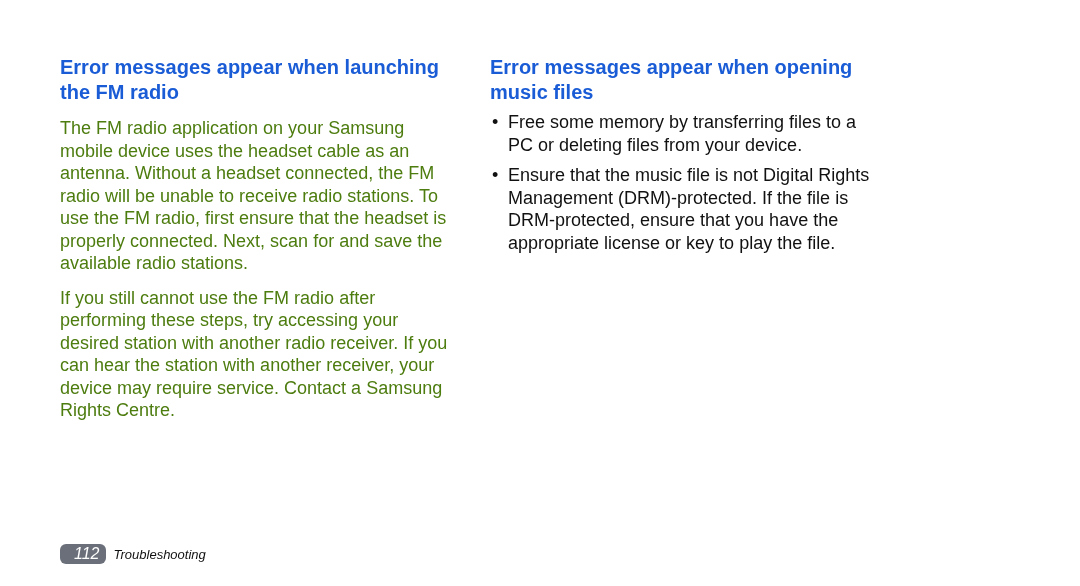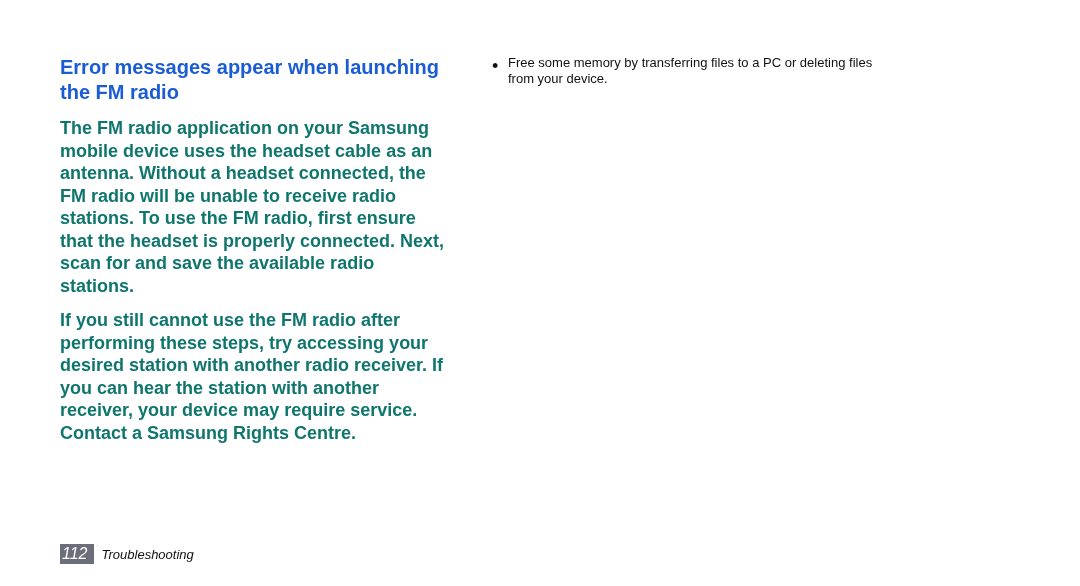--- a/index.html
+++ b/index.html
@@ -30,32 +30,32 @@
     color: #1a5cd6;
     font-weight: 700;
     font-size: 20px;
     line-height: 1.25;
     margin: 0 0 6px 0;
   }
   .para {
     font-size: 18px;
     line-height: 1.25;
     margin: 12px 0 12px 0;
-    color: #0f766e;
-    font-weight: 700;
+    color: #4d7c0f;
+    font-weight: 400;
   }
   ul.bullets {
     list-style: none;
     margin: 0;
     padding: 0;
   }
   ul.bullets li {
     position: relative;
     padding-left: 18px;
-    font-size: 13px;
+    font-size: 18px;
     line-height: 1.25;
     margin: 0 7px 8px 0;
   }
   ul.bullets li::before {
     content: "•";
     position: absolute;
     left: 2px;
     top: 0;
     font-size: 18px;
     line-height: 1.25;
@@ -66,45 +66,48 @@
     bottom: 22px;
     display: flex;
     align-items: center;
     gap: 8px;
   }
   .page-num-box {
     background: #6a6f7a;
     color: #fff;
     font-style: italic;
     font-size: 16px;
-    padding: 2px 6px 2px 2px;
+    padding: 2px 6px 2px 14px;
     line-height: 1;
     font-weight: 400;
+    border-radius: 6px;
   }
   .section-name {
     font-style: italic;
     font-size: 13px;
     color: #111;
   }
 </style>
 </head>
 <body>
 
 <div class="page">
   <div class="cols">
 
     <div class="col">
       <div class="heading">Error messages appear when launching the FM radio</div>
       <div class="para">The FM radio application on your Samsung mobile device uses the headset cable as an antenna. Without a headset connected, the FM radio will be unable to receive radio stations. To use the FM radio, first ensure that the headset is properly connected. Next, scan for and save the available radio stations.</div>
       <div class="para">If you still cannot use the FM radio after performing these steps, try accessing your desired station with another radio receiver. If you can hear the station with another receiver, your device may require service. Contact a Samsung Rights Centre.</div>
     </div>
 
     <div class="col">
+      <div class="heading">Error messages appear when opening music files</div>
       <ul class="bullets">
         <li>Free some memory by transferring files to a PC or deleting files from your device.</li>
+        <li>Ensure that the music file is not Digital Rights Management (DRM)-protected. If the file is DRM-protected, ensure that you have the appropriate license or key to play the file.</li>
       </ul>
     </div>
 
   </div>
 
   <div class="footer">
     <span class="page-num-box">112</span>
     <span class="section-name">Troubleshooting</span>
   </div>
 </div>

